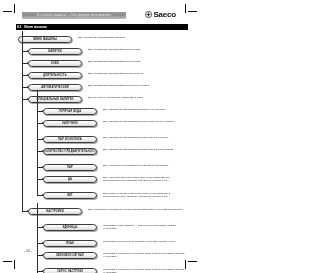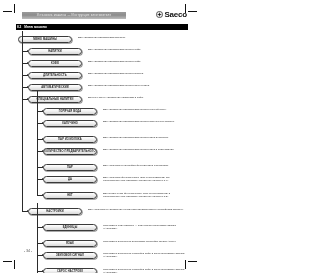--- a/index.html
+++ b/index.html
@@ -77,21 +77,21 @@
     color: #f2f2f2;
     font-size: 2.9px;
     letter-spacing: 0.25px;
     line-height: 7px;
     text-align: center;
     white-space: nowrap;
     overflow: hidden;
   }
   .logo {
     position: absolute;
-    right: 1px;
+    right: 12px;
     top: 0px;
     display: flex;
     align-items: flex-start;
     gap: 1.5px;
   }
   .logo-mark {
     width: 7px;
     height: 7px;
     flex: 0 0 auto;
   }

